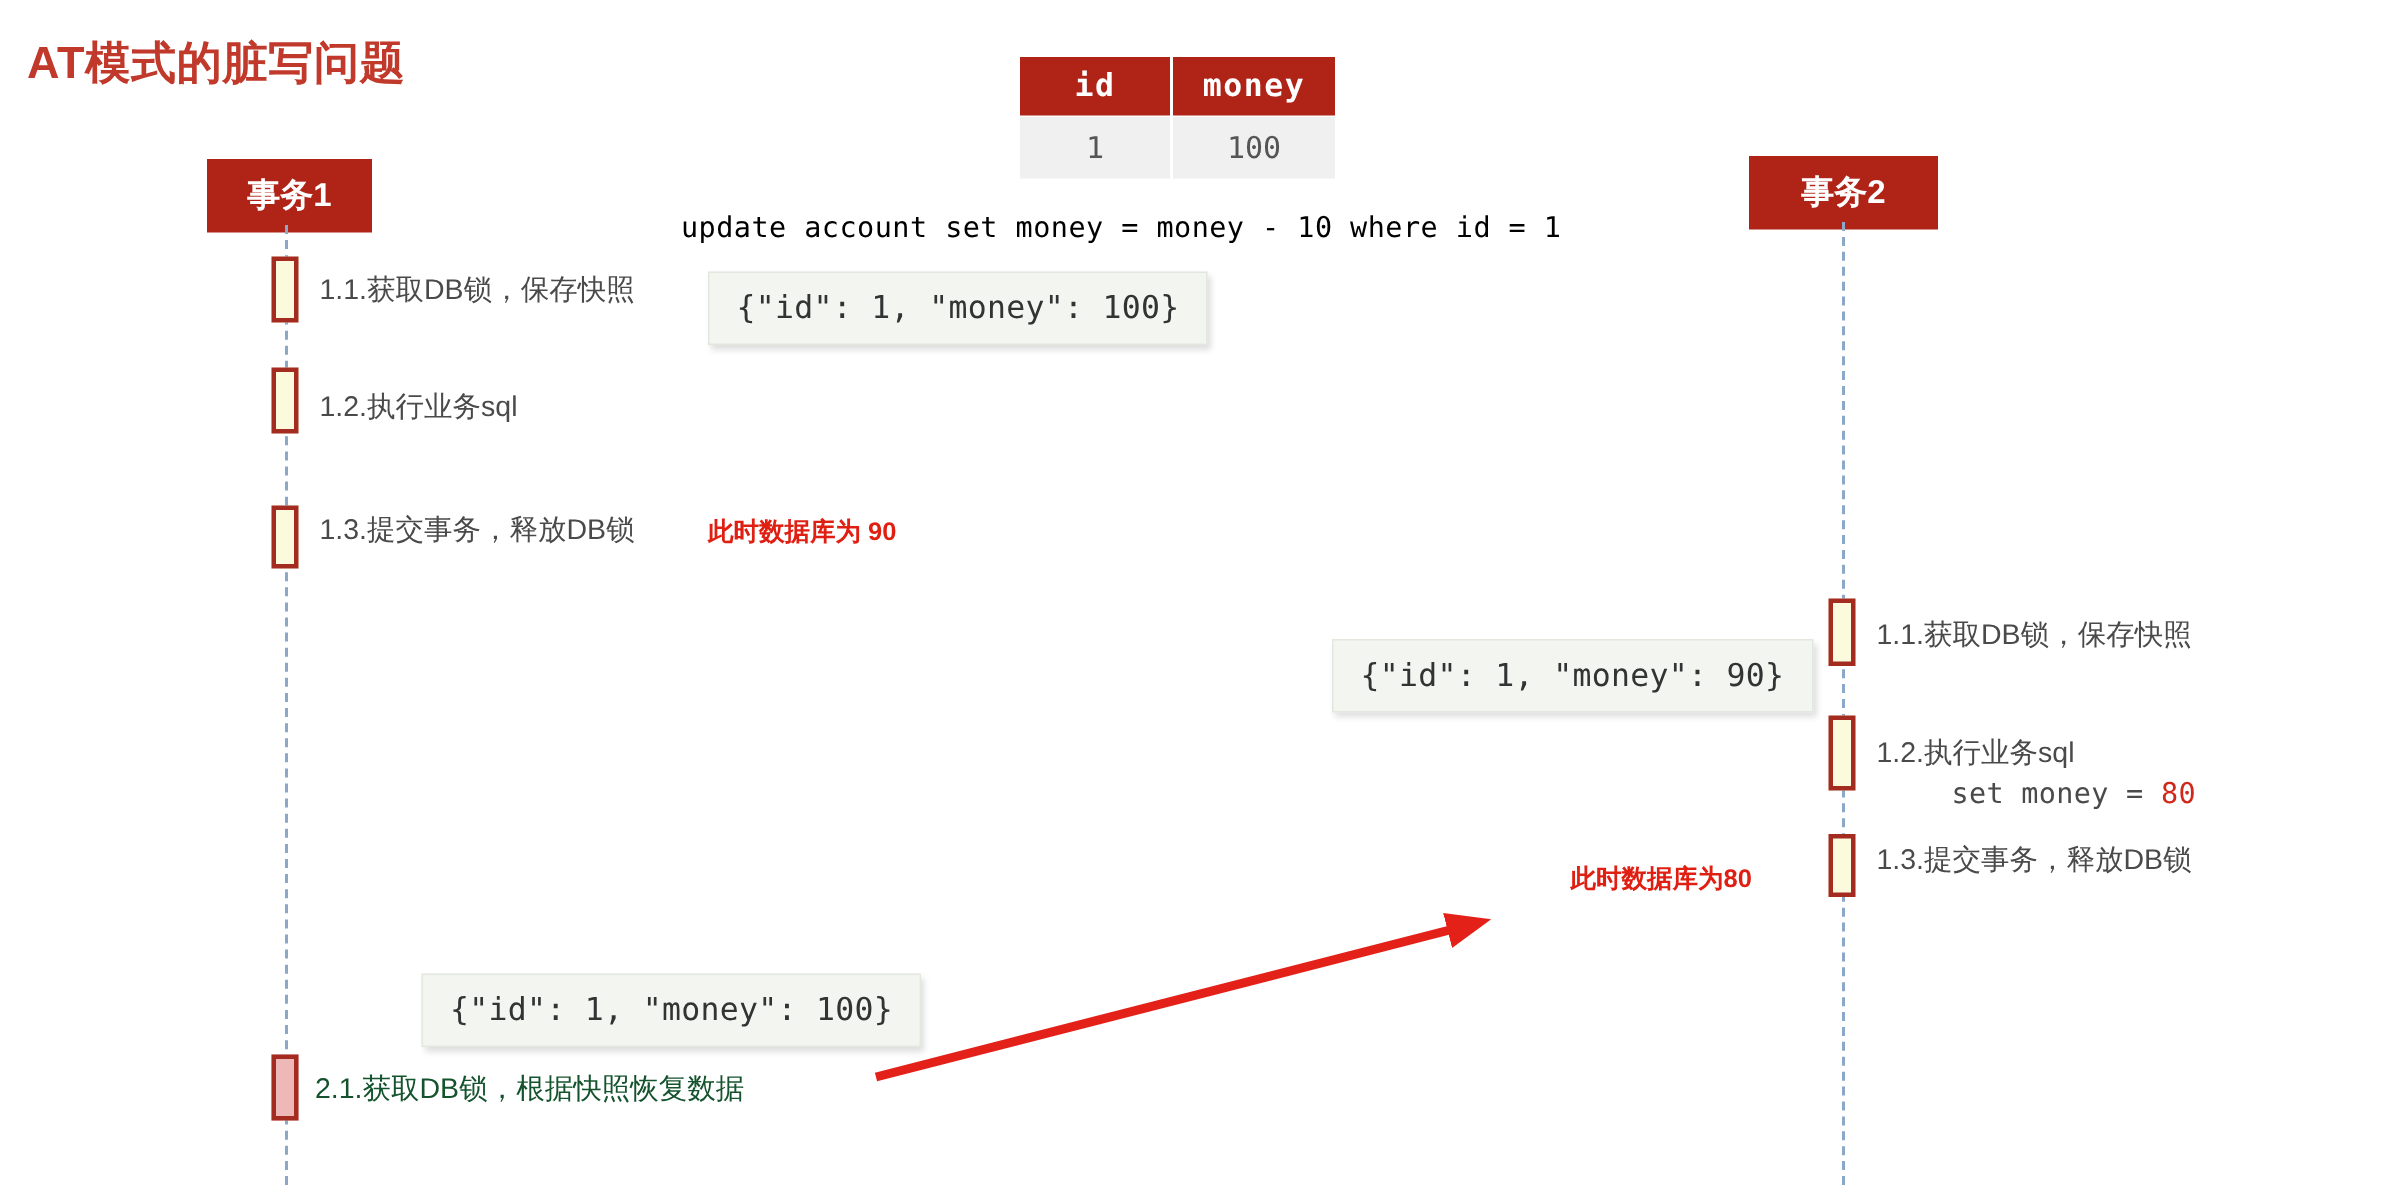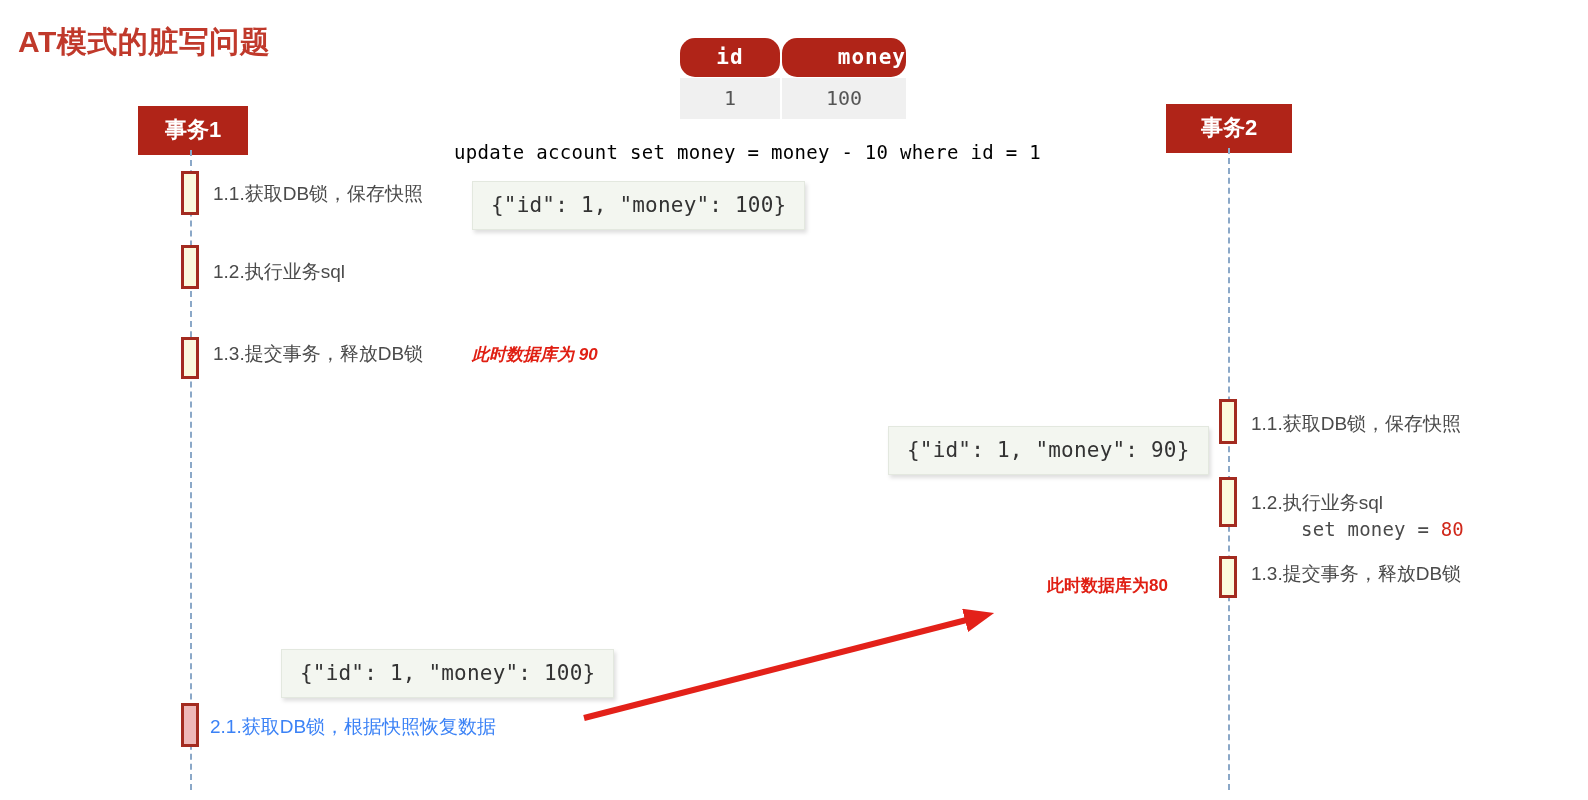--- a/index.html
+++ b/index.html
@@ -37,32 +37,31 @@
   }
   #data-table th {
     background: #b02418;
     color: #ffffff;
     font-family: "DejaVu Sans Mono", monospace;
     font-size: 21px;
     font-weight: bold;
     padding: 7px 0 8px 0;
     text-align: center;
     letter-spacing: 1px;
-    border-radius: 15px;
   }
   #data-table td {
     background: #f0f0f0;
     color: #555555;
     font-family: "DejaVu Sans Mono", monospace;
     font-size: 20px;
     padding: 8px 0 9px 0;
     text-align: center;
   }
   #data-table .col-id { width: 100px; }
-  #data-table .col-money { width: 124px; text-align: right; }
+  #data-table .col-money { width: 108px; }
 
   
   #sql-statement {
     left: 454px;
     top: 141px;
     font-family: "DejaVu Sans Mono", monospace;
     font-size: 19px;
     color: #000000;
     white-space: nowrap;
     letter-spacing: 0.3px;
@@ -104,21 +103,21 @@
     color: #4a4a4a;
     white-space: nowrap;
     line-height: 27px;
   }
   .step .mono {
     font-family: "DejaVu Sans Mono", monospace;
     font-size: 19px;
     letter-spacing: 0.2px;
   }
   .step .num-red { color: #d0281b; }
-  .step.dirty-step { color: #3b82f6; }
+  .step.dirty-step { color: #14532d; }
 
   
   .snapshot {
     background: #f3f6f0;
     border: 1px solid #e3e8df;
     box-shadow: 2px 3px 4px rgba(0,0,0,0.13);
     font-family: "DejaVu Sans Mono", monospace;
     font-size: 21px;
     color: #333333;
     padding: 11px 18px 12px 18px;
@@ -183,21 +182,21 @@
 
 <div class="abs snapshot" style="left:472px; top:181px;">{"id": 1, "money": 100}</div>
 
 <div class="abs step" style="left:213px; top:258px;">
   <div>1.2.执行业务sql</div>
 </div>
 
 <div class="abs step" style="left:213px; top:340px;">
   <span>1.3.提交事务，释放DB锁</span>
 </div>
-<div class="abs annot" style="left:472px; top:342px;font-style:italic;">此时数据库为 90</div>
+<div class="abs annot" style="left:472px; top:342px;">此时数据库为 90</div>
 
 <div class="abs snapshot" style="left:281px; top:649px;">{"id": 1, "money": 100}</div>
 
 <div class="abs step dirty-step" style="left:210px; top:713px;">
   <span>2.1.获取DB锁，根据快照恢复数据</span>
 </div>
 
 <div class="abs activation" style="left:1219px; top:399px; height:45px;"></div>
 <div class="abs activation" style="left:1219px; top:477px; height:50px;"></div>
 <div class="abs activation" style="left:1219px; top:556px; height:42px;"></div>

